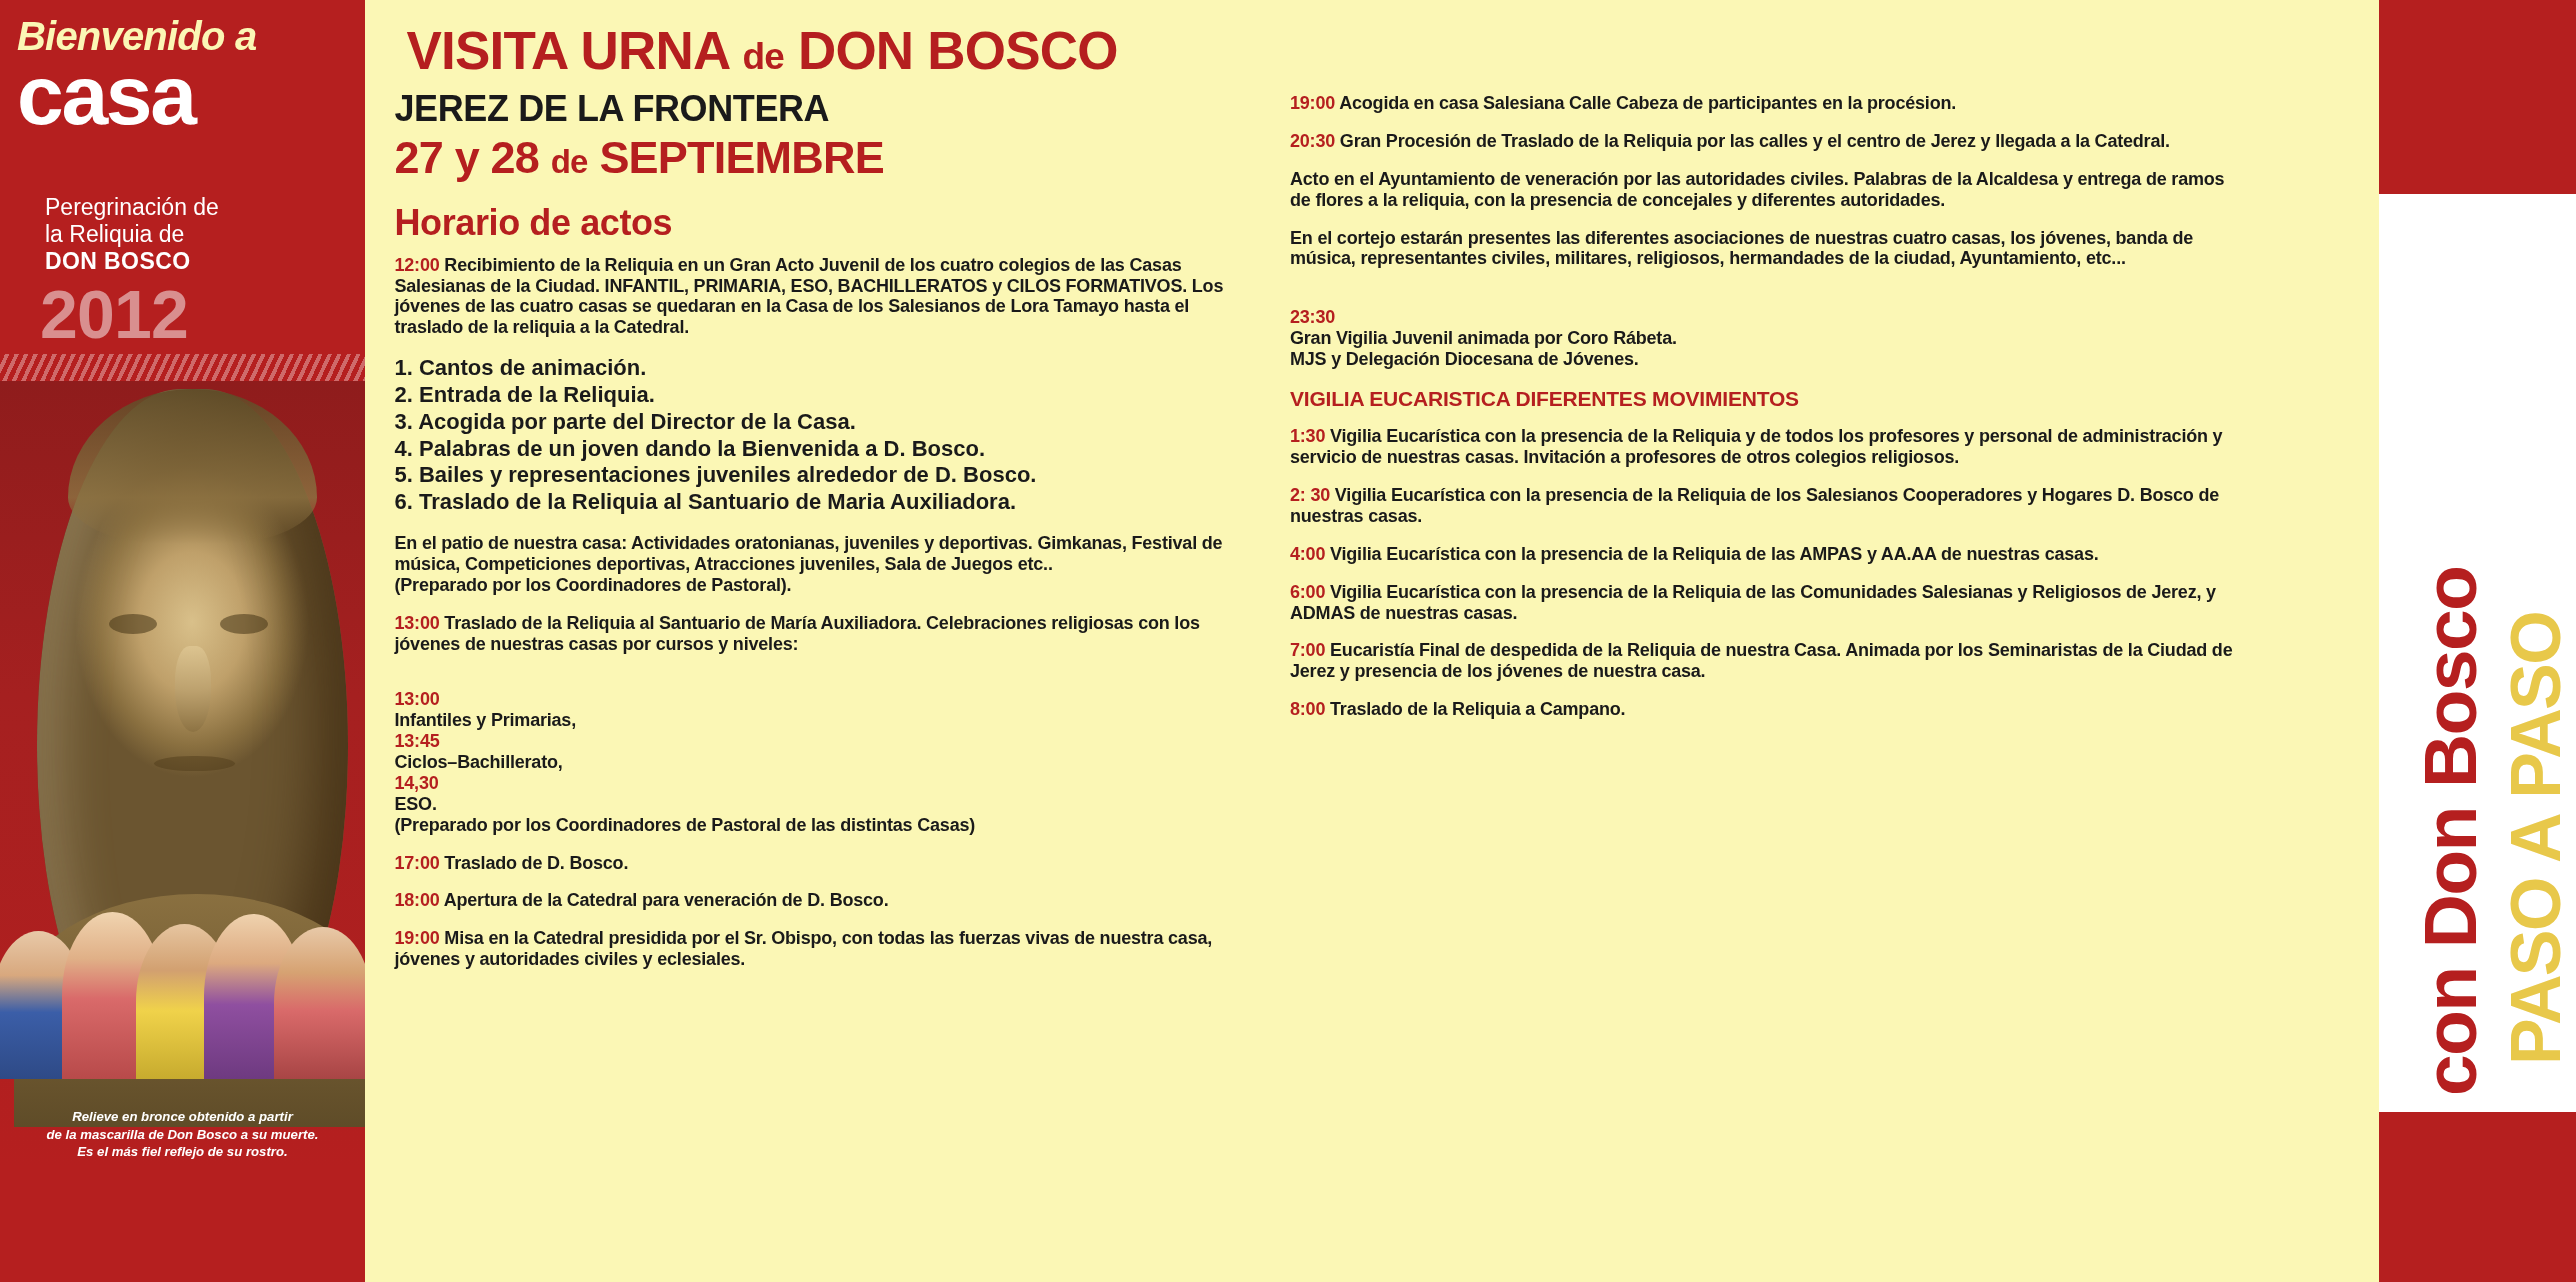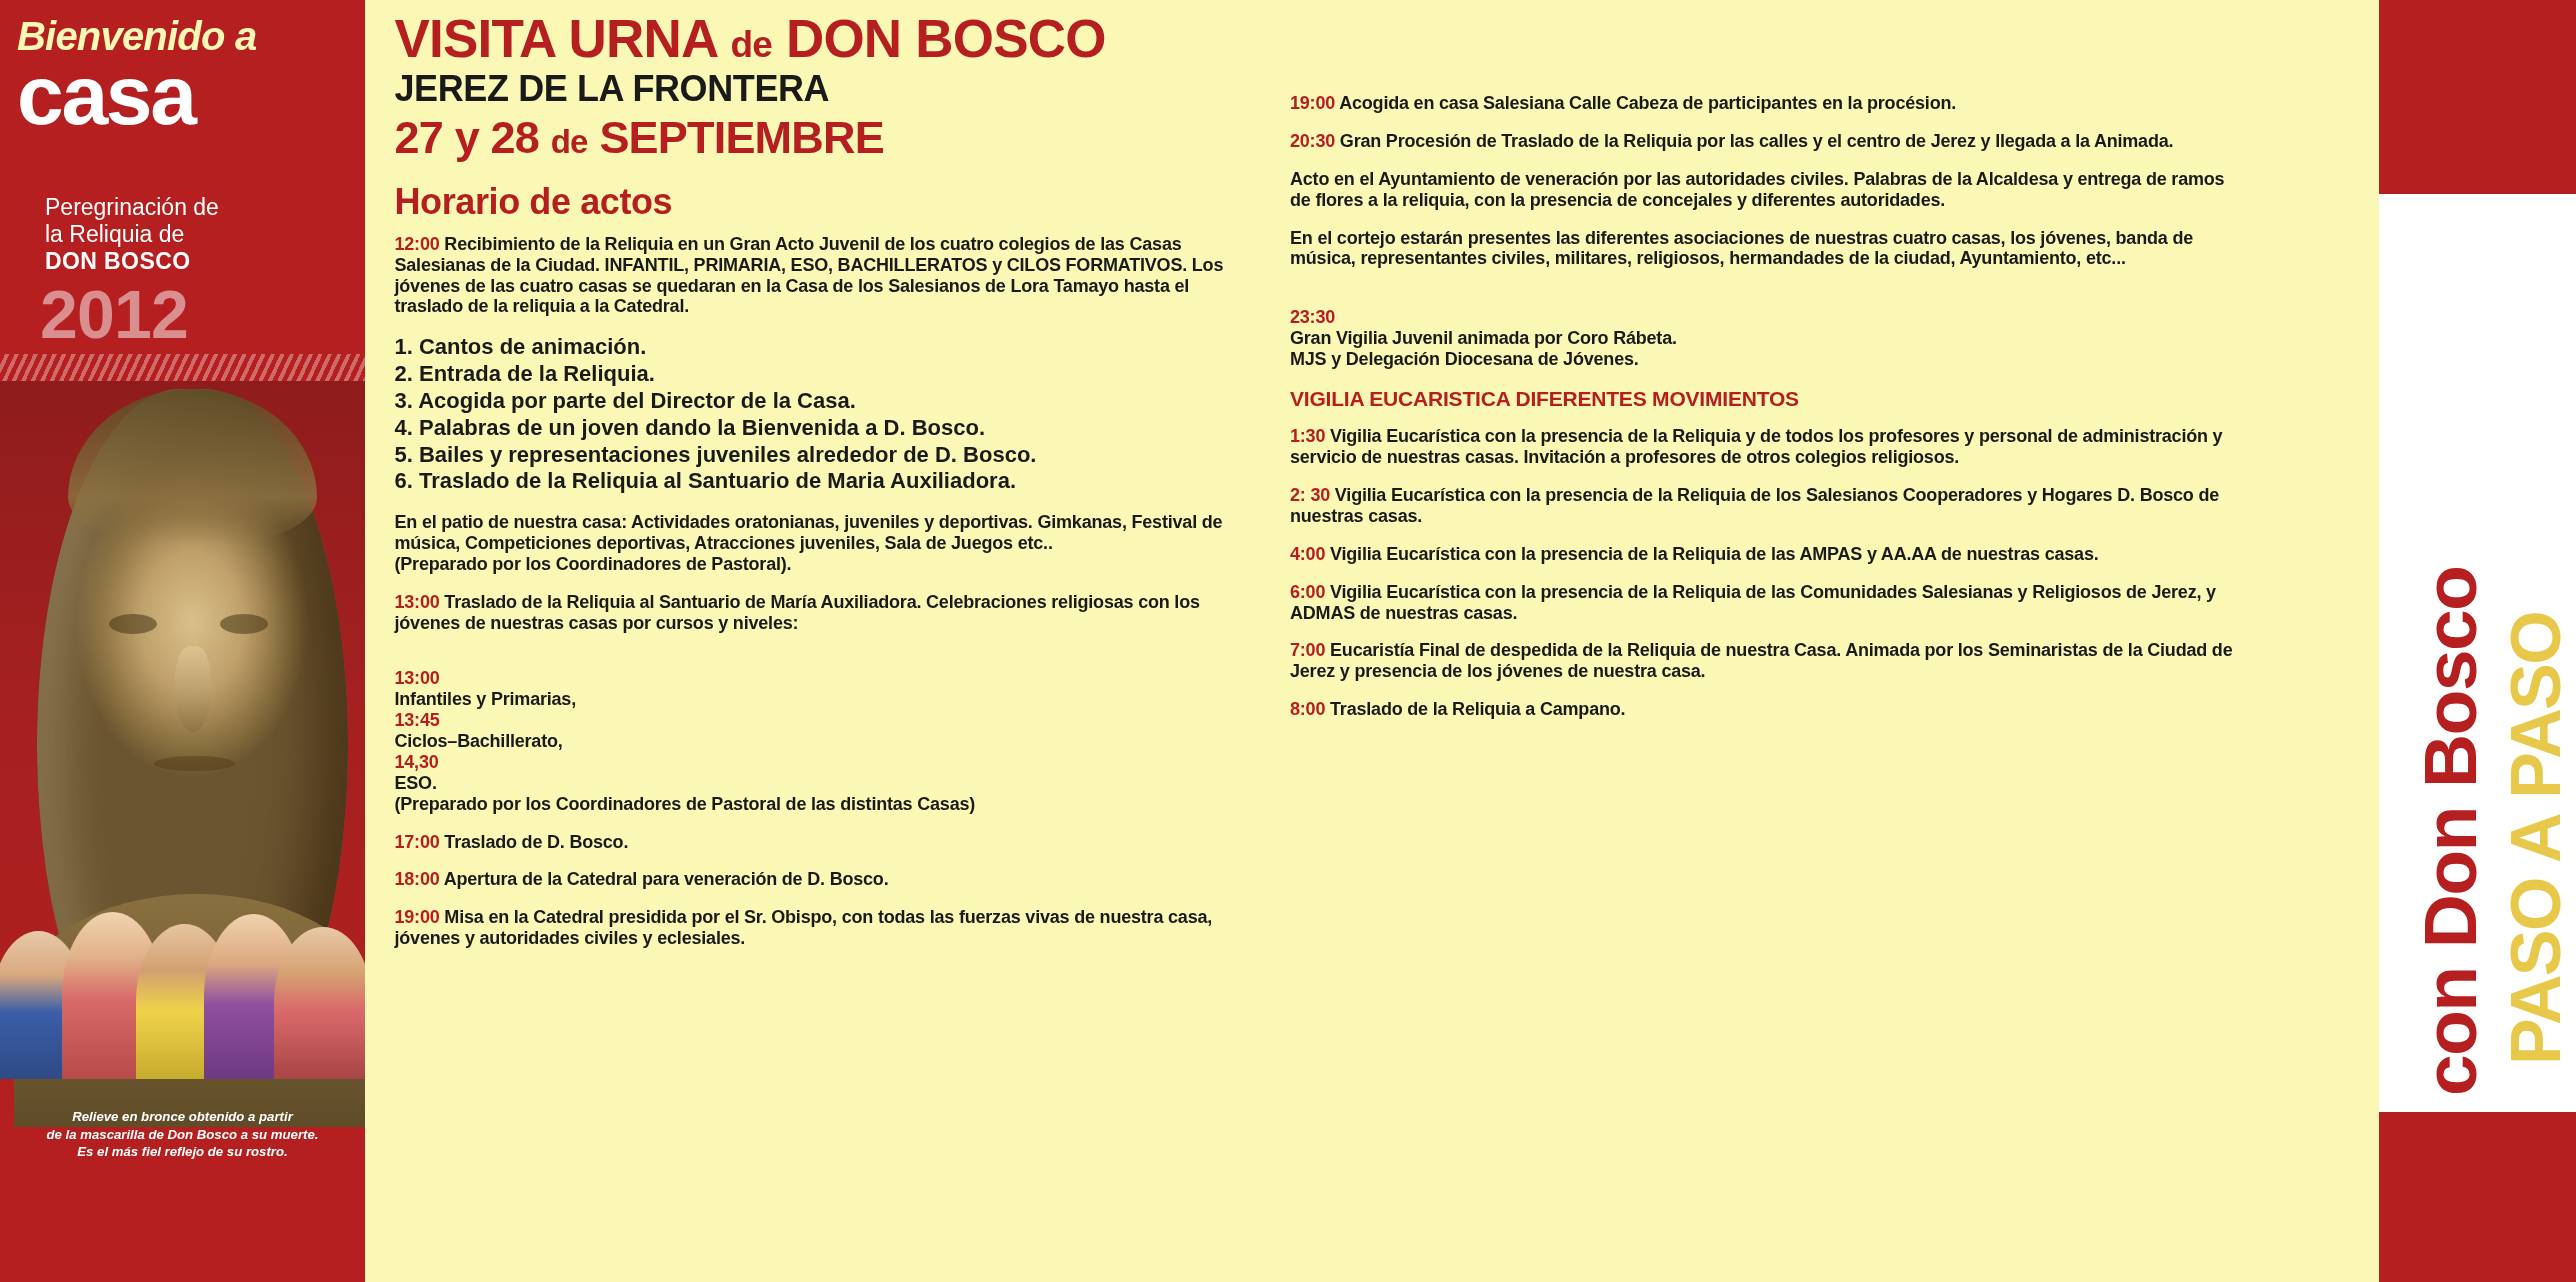--- a/index.html
+++ b/index.html
@@ -40,21 +40,21 @@
   .photo-strip{position:absolute;left:0;bottom:87px;width:365px;height:187px;overflow:hidden;}
   .ppl{position:absolute;bottom:0;border-radius:50% 50% 0 0;}
   .credit{position:absolute;left:0;bottom:6.2px;width:365px;text-align:center;color:#ffffff;font-size:13.2px;font-style:italic;font-weight:bold;line-height:1.3;}
 
   
   .content{position:relative;flex:1 1 auto;height:1283px;background:#fbf7b5;display:flex;padding:0;}
   .col{box-sizing:border-box;}
   .col-left{width:902px;padding:12.4px 23px 0 29.5px;}
   .col-right{width:1011px;padding:93px 31px 0 23px;}
 
-  .title1{color:#b51f1f;font-size:53px;font-weight:bold;letter-spacing:-0.8px;line-height:1.02;margin:0;}
+  .title1{color:#b51f1f;font-size:53px;font-weight:bold;letter-spacing:-0.8px;line-height:1.02;margin:12px;}
   .title1 .small{font-size:37px;font-weight:bold;}
   .title2{color:#1a1a1a;font-size:36px;font-weight:bold;letter-spacing:-0.4px;line-height:1.05;margin:3.1px 0 0 0;}
   .title3{color:#b51f1f;font-size:45px;font-weight:bold;letter-spacing:-0.8px;line-height:1.05;margin:6.2px 0 0 0;}
   .title3 .sm{font-size:33px;}
   .horario{color:#b51f1f;font-size:36px;font-weight:bold;margin:20px 0 11px 0;letter-spacing:-0.4px;}
 
   .entry{margin:0 0 17px 0;color:#1a1a1a;font-size:18px;font-weight:bold;line-height:1.16;letter-spacing:-0.2px;}
   .entry .t{color:#b51f1f;}
   .entry.tight{margin-bottom:14px;}
   .list{margin:0 0 17px 0;color:#1a1a1a;font-size:22px;font-weight:bold;line-height:1.22;}
@@ -167,21 +167,21 @@
       </div>
     </div>
 
     <div class="col col-right">
       <div class="entry">
         <span class="t">19:00</span>
         <span>Acogida en casa Salesiana Calle Cabeza de participantes en la procésion.</span>
       </div>
       <div class="entry">
         <span class="t">20:30</span>
-        <span>Gran Procesión de Traslado de la Reliquia por las calles y el centro de Jerez y llegada a la Animada.</span>
+        <span>Gran Procesión de Traslado de la Reliquia por las calles y el centro de Jerez y llegada a la Catedral.</span>
       </div>
       <div class="entry">Acto en el Ayuntamiento de veneración por las autoridades civiles. Palabras de la Alcaldesa y entrega de ramos de flores a la reliquia, con la presencia de concejales y diferentes autoridades.</div>
       <div class="entry">En el cortejo estarán presentes las diferentes asociaciones de nuestras cuatro casas, los jóvenes, banda de música, representantes civiles, militares, religiosos, hermandades de la ciudad, Ayuntamiento, etc...</div>
       <div class="entry" style="white-space:pre-line">
         <span class="t">23:30</span>
         <span>Gran Vigilia Juvenil animada por Coro Rábeta.
 MJS y Delegación Diocesana de Jóvenes.</span>
       </div>
 
       <div class="sect-red">VIGILIA EUCARISTICA DIFERENTES MOVIMIENTOS</div>

